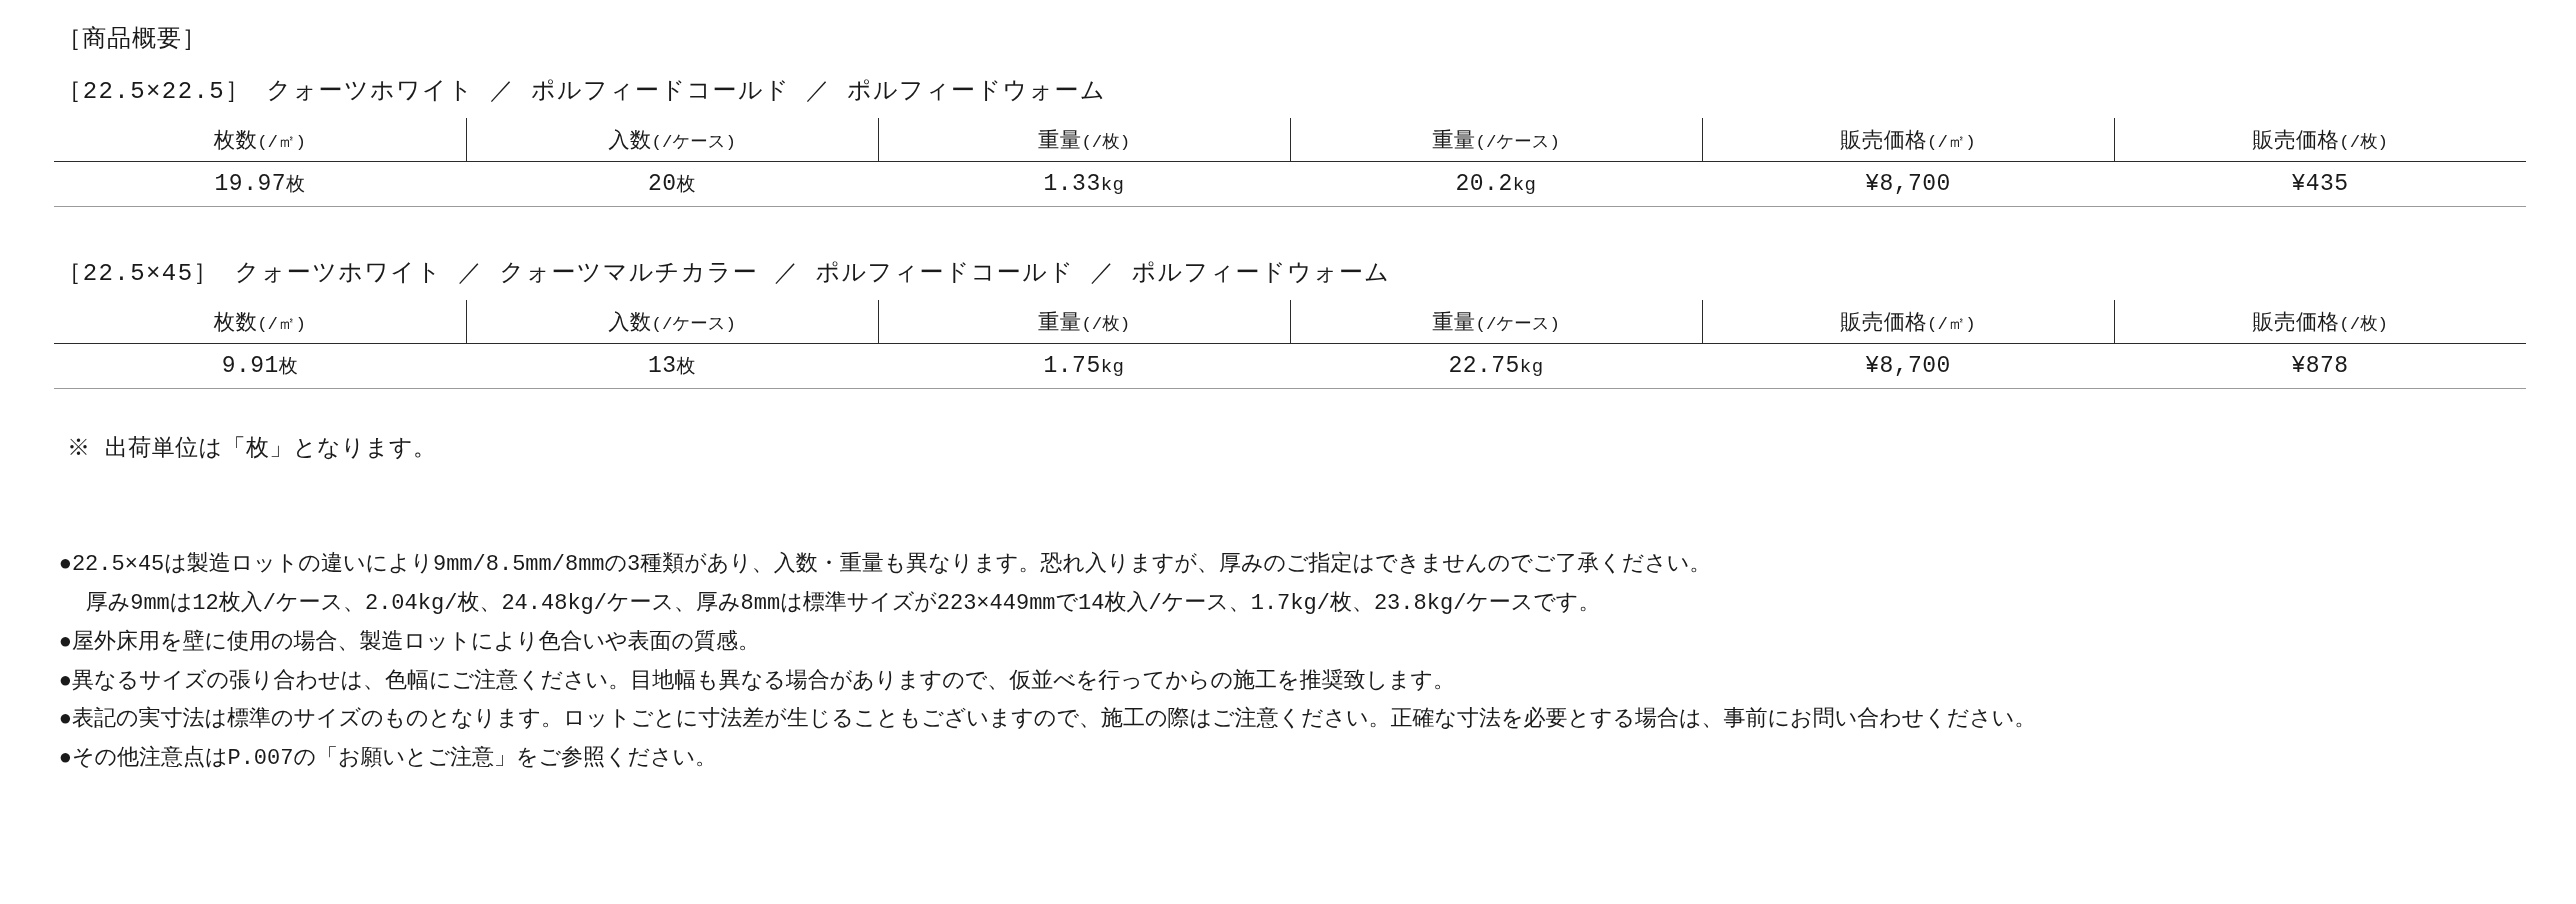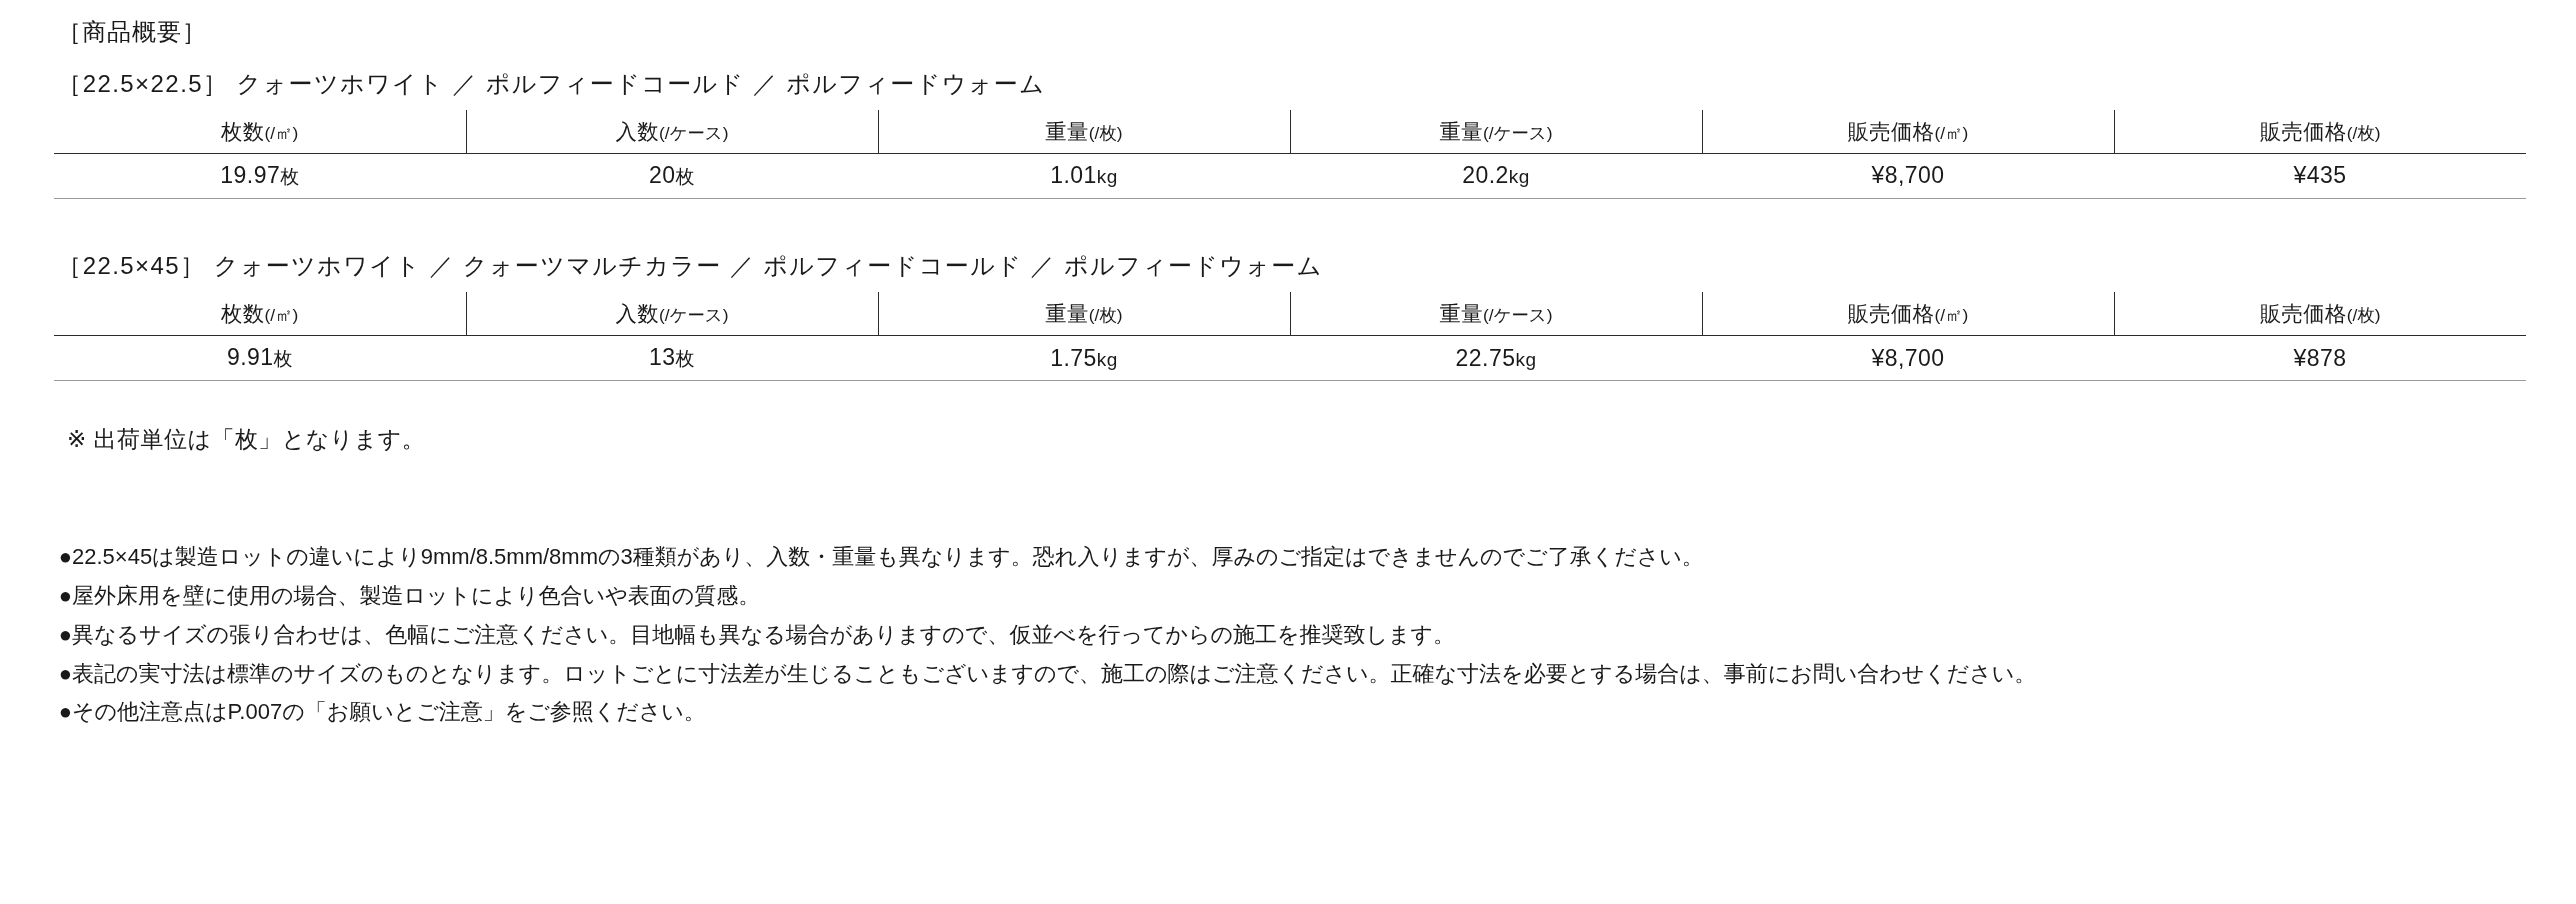--- a/index.html
+++ b/index.html
@@ -12,21 +12,22 @@
     height: 905px;
     font-family: "Liberation Sans", "DejaVu Sans", sans-serif;
     color: #1a1a1a;
     -webkit-font-smoothing: antialiased;
   }
   .page {
     position: relative;
     width: 2576px;
     height: 732px;
     box-sizing: border-box;
-    padding: 16px 0 0 54px;
+    padding: 24px 0 0 54px;
+    font-family: Liberation Mono, monospace;
   }
 
   
   .section-label {
     font-size: 24px;
     letter-spacing: 0.04em;
     line-height: 1.3;
     margin: 0 0 20.5px 3.2px;
   }
   .table-title {
@@ -118,21 +119,21 @@
           <th><span>重量</span><span class="unit">(/枚)</span></th>
           <th><span>重量</span><span class="unit">(/ケース)</span></th>
           <th><span>販売価格</span><span class="unit">(/㎡)</span></th>
           <th><span>販売価格</span><span class="unit">(/枚)</span></th>
         </tr>
       </thead>
       <tbody>
         <tr>
           <td><span>19.97</span><span class="small-unit">枚</span></td>
           <td><span>20</span><span class="small-unit">枚</span></td>
-          <td><span>1.01</span><span class="small-unit">kg</span></td>
+          <td><span>1.33</span><span class="small-unit">kg</span></td>
           <td><span>20.2</span><span class="small-unit">kg</span></td>
           <td><span>¥8,700</span><span class="small-unit"></span></td>
           <td><span>¥435</span><span class="small-unit"></span></td>
         </tr>
       </tbody>
     </table>
   </div>
 
   <div class="gap-between-tables"></div>
 
@@ -159,20 +160,21 @@
           <td><span>¥878</span><span class="small-unit"></span></td>
         </tr>
       </tbody>
     </table>
   </div>
 
   <div class="note-shipping">※ 出荷単位は「枚」となります。</div>
 
   <div class="bullet-list">
     <p class="bullet-item">●22.5×45は製造ロットの違いにより9mm/8.5mm/8mmの3種類があり、入数・重量も異なります。恐れ入りますが、厚みのご指定はできませんのでご了承ください。</p>
+    <p class="bullet-sub">厚み9mmは12枚入/ケース、2.04kg/枚、24.48kg/ケース、厚み8mmは標準サイズが223×449mmで14枚入/ケース、1.7kg/枚、23.8kg/ケースです。</p>
     <p class="bullet-item">●屋外床用を壁に使用の場合、製造ロットにより色合いや表面の質感。</p>
     <p class="bullet-item">●異なるサイズの張り合わせは、色幅にご注意ください。目地幅も異なる場合がありますので、仮並べを行ってからの施工を推奨致します。</p>
     <p class="bullet-item">●表記の実寸法は標準のサイズのものとなります。ロットごとに寸法差が生じることもございますので、施工の際はご注意ください。正確な寸法を必要とする場合は、事前にお問い合わせください。</p>
     <p class="bullet-item">●その他注意点はP.007の「お願いとご注意」をご参照ください。</p>
   </div>
 
 </div>
 
 
 </body></html>

